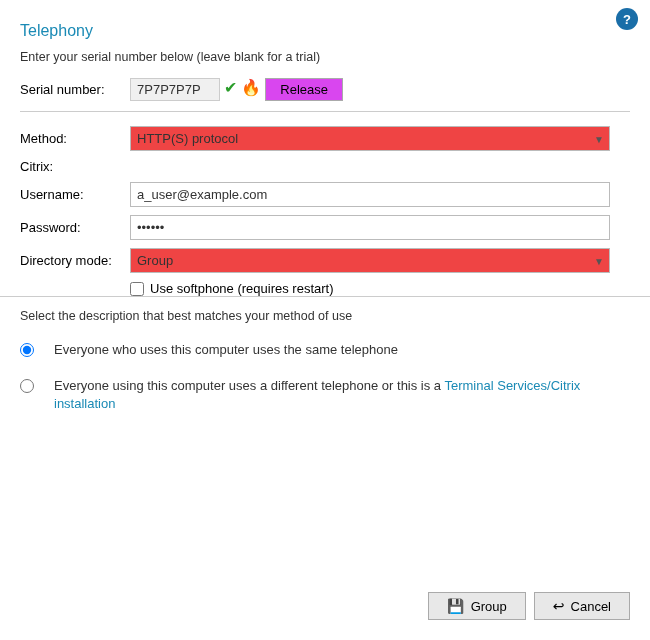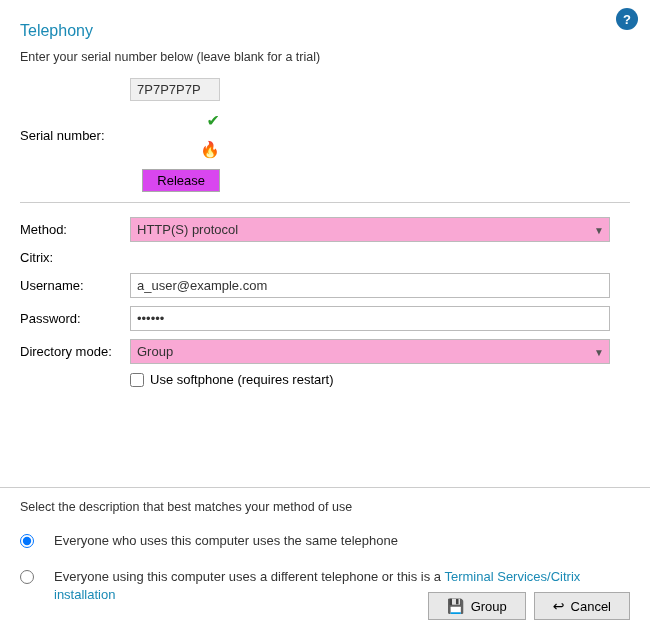--- a/index.html
+++ b/index.html
@@ -57,23 +57,22 @@
     .form-label {
       width: 110px;
       text-align: left;
       font-size: 13px;
       color: #000;
       flex-shrink: 0;
     }
 
     .serial-row {
       display: flex;
-      align-items: flex-end;
-      gap: 10px;
-      flex-direction: column;
+      align-items: flex-start;
+      gap: 4px;
     }
 
     .serial-input {
       background: #f0f0f0;
       border: 1px solid #ccc;
       padding: 3px 6px;
       font-size: 13px;
       width: 90px;
       color: #333;
     }
@@ -114,21 +113,21 @@
     .select-wrapper {
       position: relative;
       width: 480px;
     }
 
     .select-wrapper select {
       width: 100%;
       border: 1px solid #bbb;
       padding: 4px 24px 4px 6px;
       font-size: 13px;
-      background: #f9a8d4;
+      background: #ef4444;
       color: #333;
       appearance: none;
       -webkit-appearance: none;
       cursor: pointer;
       outline: none;
     }
 
     .select-arrow {
       position: absolute;
       right: 6px;
@@ -147,21 +146,20 @@
     }
 
     .checkbox-row input[type="checkbox"] {
       width: 14px;
       height: 14px;
     }
 
     .bottom-section {
       padding: 12px 20px 0 20px;
       border-top: 1px solid #ccc;
-      margin-top: 100px;
     }
 
     .bottom-desc {
       font-size: 12.5px;
       color: #333;
       margin-bottom: 18px;
     }
 
     .radio-group {
       padding: 0 20px;

